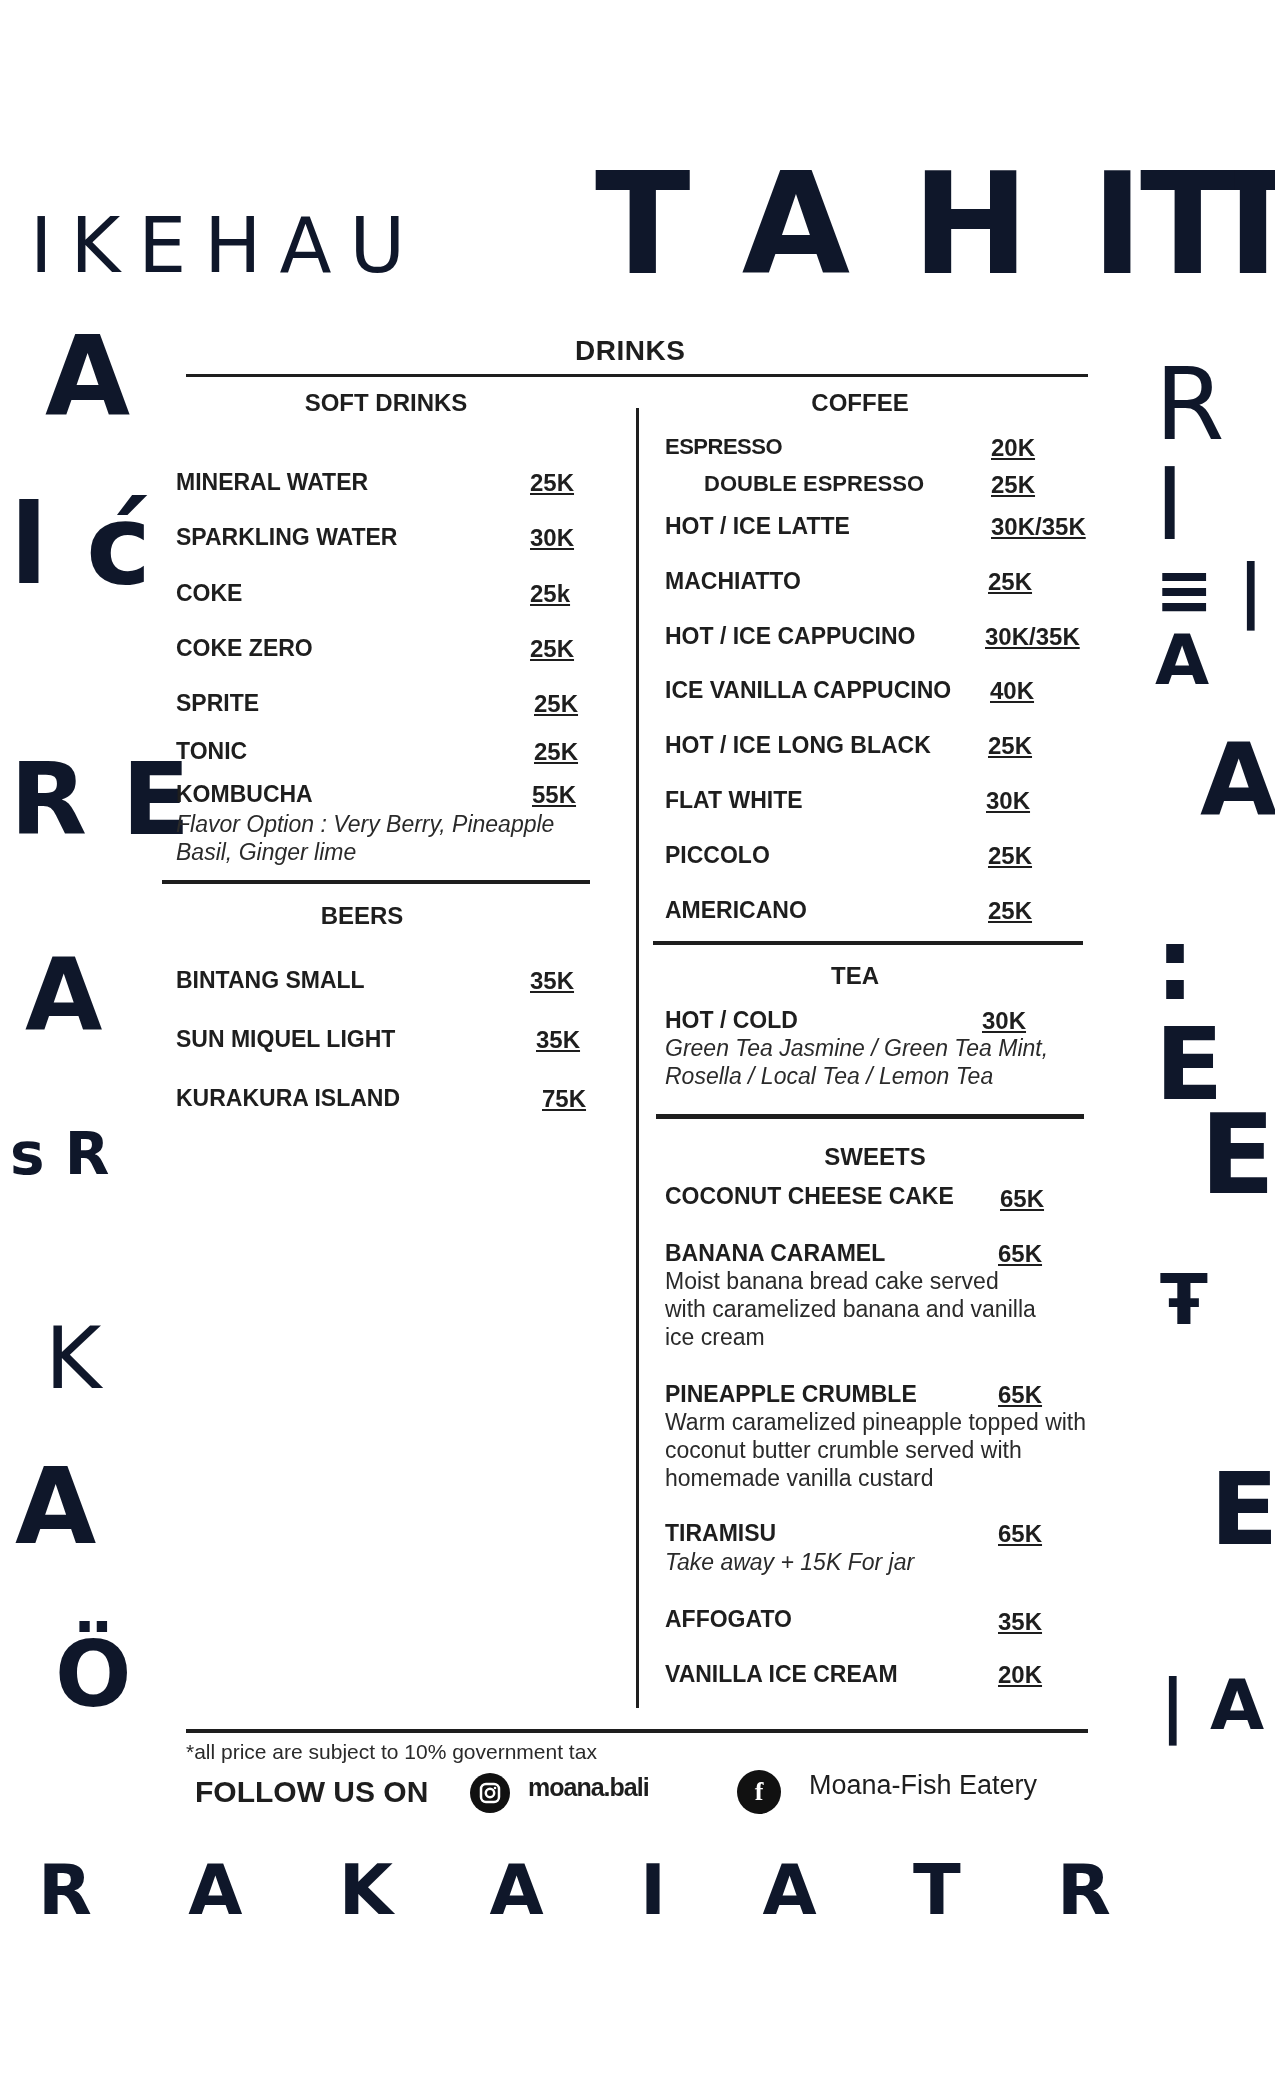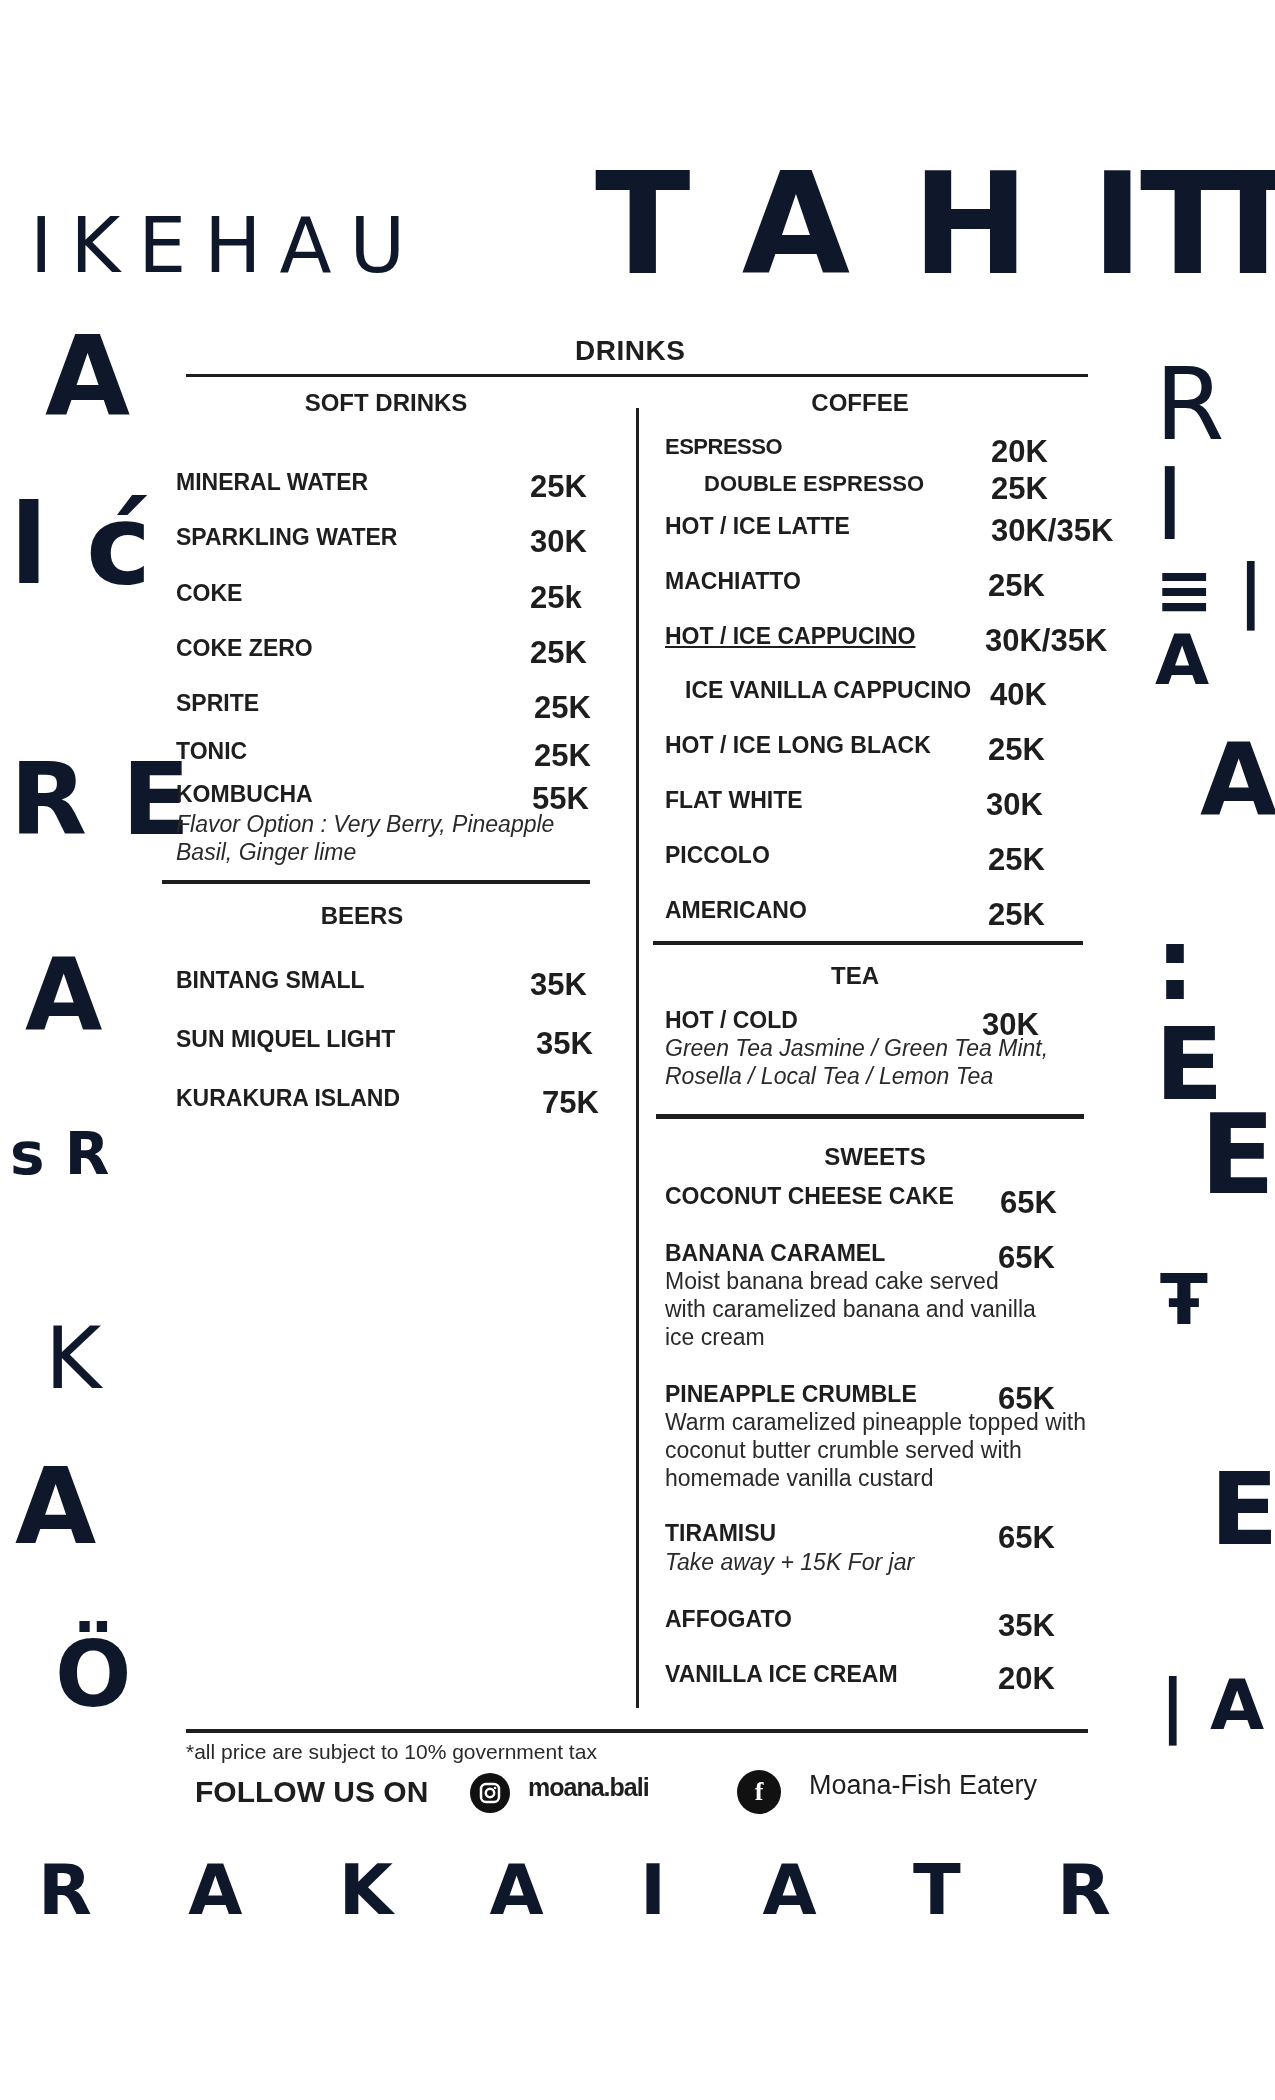--- a/index.html
+++ b/index.html
@@ -2,21 +2,21 @@
 <html><head>
 <meta charset="utf-8">
 <style>
   html,body{margin:0;padding:0;background:#ffffff;}
   body{width:1275px;height:2100px;position:relative;overflow:hidden;font-family:"Liberation Sans",sans-serif;color:#1e1e1e;}
   .deco{position:absolute;font-family:"DejaVu Sans",sans-serif;font-weight:bold;color:#0f172a;line-height:1;}
   .rule{position:absolute;background:#1e1e1e;}
   .title{position:absolute;font-weight:bold;font-size:28px;letter-spacing:0.5px;}
   .sec{position:absolute;font-weight:bold;font-size:24px;text-align:center;}
   .item{position:absolute;font-weight:bold;font-size:23px;white-space:nowrap;}
-  .price{position:absolute;font-weight:bold;font-size:31px;white-space:nowrap;}
+  .price{position:absolute;font-weight:bold;font-size:24px;white-space:nowrap;text-decoration:underline;}
   .desc{position:absolute;font-size:23px;line-height:28px;color:#2a2a2a;}
   .desc.it{font-style:italic;}
   .foot-note{position:absolute;font-size:21px;color:#2a2a2a;}
   .follow{position:absolute;font-weight:bold;font-size:30px;}
   .social{position:absolute;display:flex;gap:18px;}
   .circ{width:40px;height:40px;border-radius:50%;background:#111;color:#fff;display:flex;align-items:center;justify-content:center;font-weight:bold;font-size:26px;}
 </style>
 </head>
 <body>
 
@@ -106,25 +106,25 @@
 </div>
 <div>
   <div class="item" style="left:665px;top:513px;">HOT / ICE LATTE</div>
   <div class="price" style="left:991px;top:513px;">30K/35K</div>
 </div>
 <div>
   <div class="item" style="left:665px;top:568px;">MACHIATTO</div>
   <div class="price" style="left:988px;top:568px;">25K</div>
 </div>
 <div>
-  <div class="item" style="left:665px;top:623px;text-decoration:underline;">HOT / ICE CAPPUCINO</div>
+  <div class="item" style="left:665px;top:623px;">HOT / ICE CAPPUCINO</div>
   <div class="price" style="left:985px;top:623px;">30K/35K</div>
 </div>
 <div>
-  <div class="item" style="left:665px;top:677px;margin-left:20px;">ICE VANILLA CAPPUCINO</div>
+  <div class="item" style="left:665px;top:677px;">ICE VANILLA CAPPUCINO</div>
   <div class="price" style="left:990px;top:677px;">40K</div>
 </div>
 <div>
   <div class="item" style="left:665px;top:732px;">HOT / ICE LONG BLACK</div>
   <div class="price" style="left:988px;top:732px;">25K</div>
 </div>
 <div>
   <div class="item" style="left:665px;top:787px;">FLAT WHITE</div>
   <div class="price" style="left:986px;top:787px;">30K</div>
 </div>

